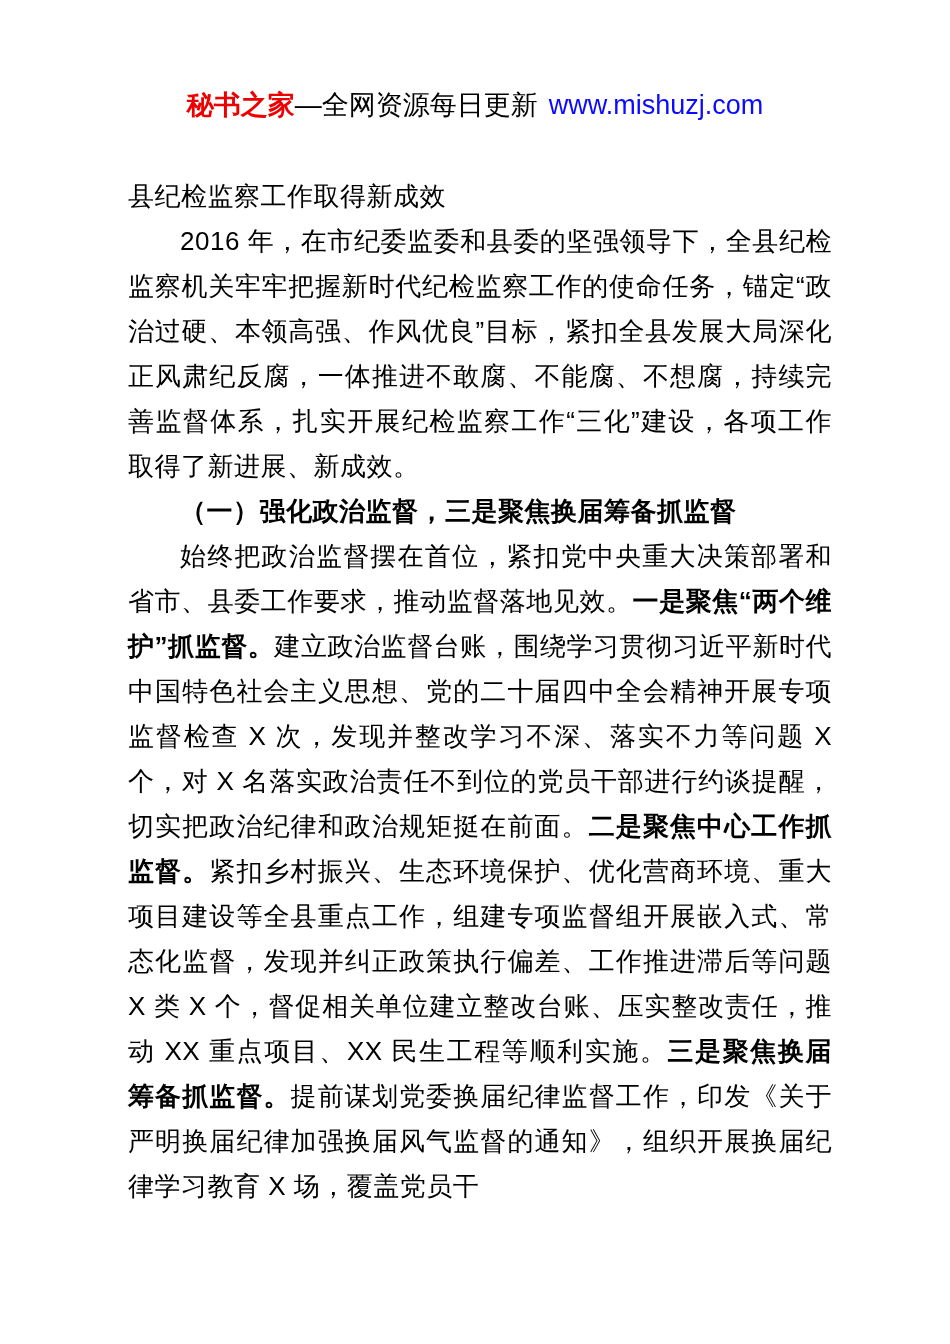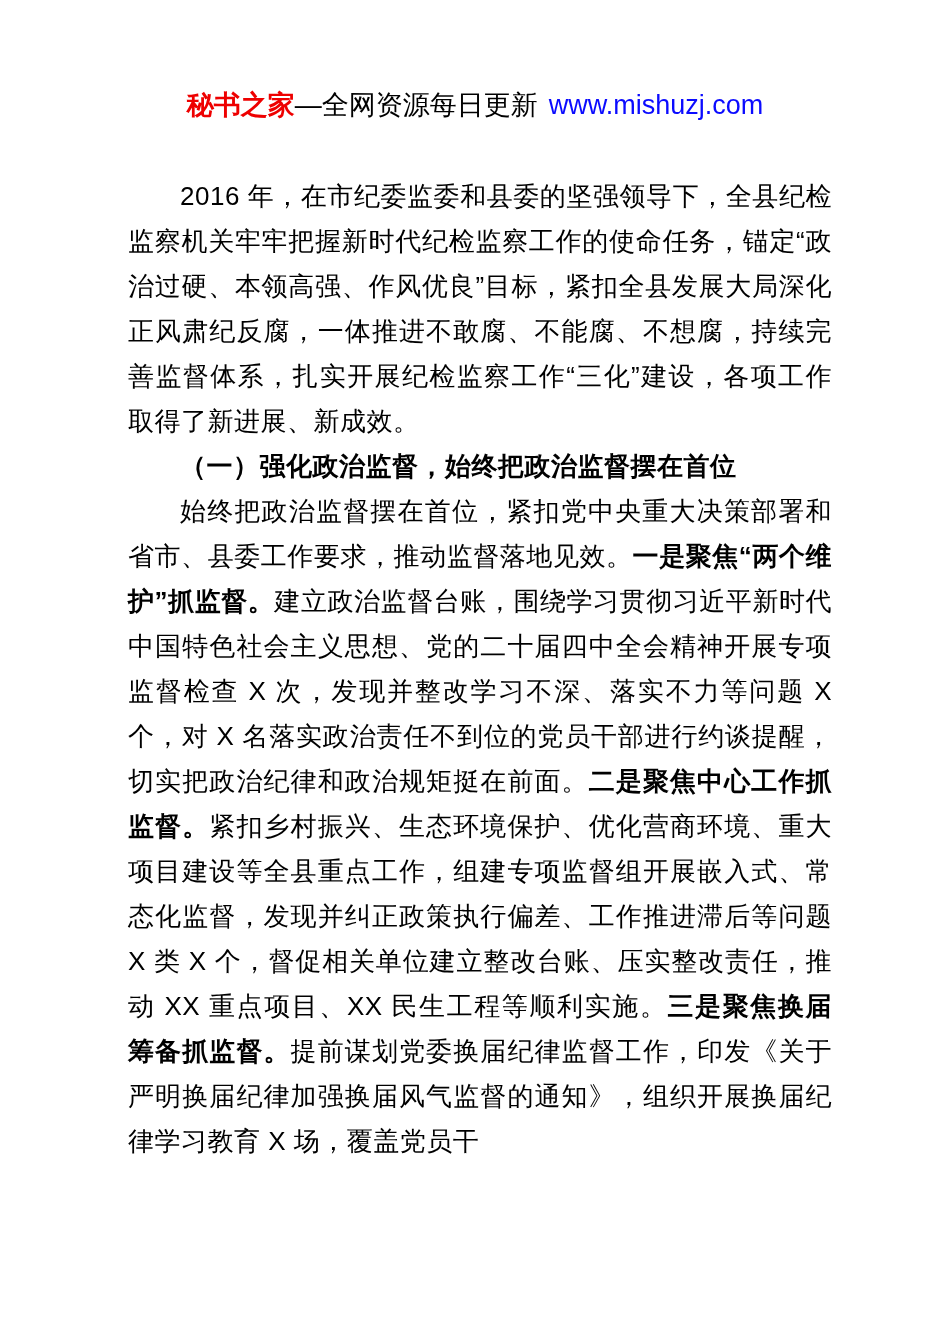--- a/index.html
+++ b/index.html
@@ -36,21 +36,22 @@
 </style>
 </head>
 <body>
 
 <div class="page">
 
   <p class="site-header"><span class="site-name">秘书之家</span><span class="site-tagline">—全网资源每日更新</span><span class="site-url">www.mishuzj.com</span></p>
 
   <div class="doc">
 
+    <p class="doc-title">县纪检监察工作取得新成效</p>
 
     <p class="para">2016 年，在市纪委监委和县委的坚强领导下，全县纪检监察机关牢牢把握新时代纪检监察工作的使命任务，锚定“政治过硬、本领高强、作风优良”目标，紧扣全县发展大局深化正风肃纪反腐，一体推进不敢腐、不能腐、不想腐，持续完善监督体系，扎实开展纪检监察工作“三化”建设，各项工作取得了新进展、新成效。</p>
 
-    <p class="para section-heading">（一）强化政治监督，始终把政治监督摆在首位</p>
+    <p class="para section-heading">（一）强化政治监督，三是聚焦换届筹备抓监督</p>
 
     <p class="para"><span>始终把政治监督摆在首位，紧扣党中央重大决策部署和省市、县委工作要求，推动监督落地见效。</span><span class="bd">一是聚焦“两个维护”抓监督。</span><span>建立政治监督台账，围绕学习贯彻习近平新时代中国特色社会主义思想、党的二十届四中全会精神开展专项监督检查 X 次，发现并整改学习不深、落实不力等问题 X 个，对 X 名落实政治责任不到位的党员干部进行约谈提醒，切实把政治纪律和政治规矩挺在前面。</span><span class="bd">二是聚焦中心工作抓监督。</span><span>紧扣乡村振兴、生态环境保护、优化营商环境、重大项目建设等全县重点工作，组建专项监督组开展嵌入式、常态化监督，发现并纠正政策执行偏差、工作推进滞后等问题 X 类 X 个，督促相关单位建立整改台账、压实整改责任，推动 XX 重点项目、XX 民生工程等顺利实施。</span><span class="bd">三是聚焦换届筹备抓监督。</span><span>提前谋划党委换届纪律监督工作，印发《关于严明换届纪律加强换届风气监督的通知》，组织开展换届纪律学习教育 X 场，覆盖党员干</span></p>
 
   </div>
 </div>
 
 </body></html>

